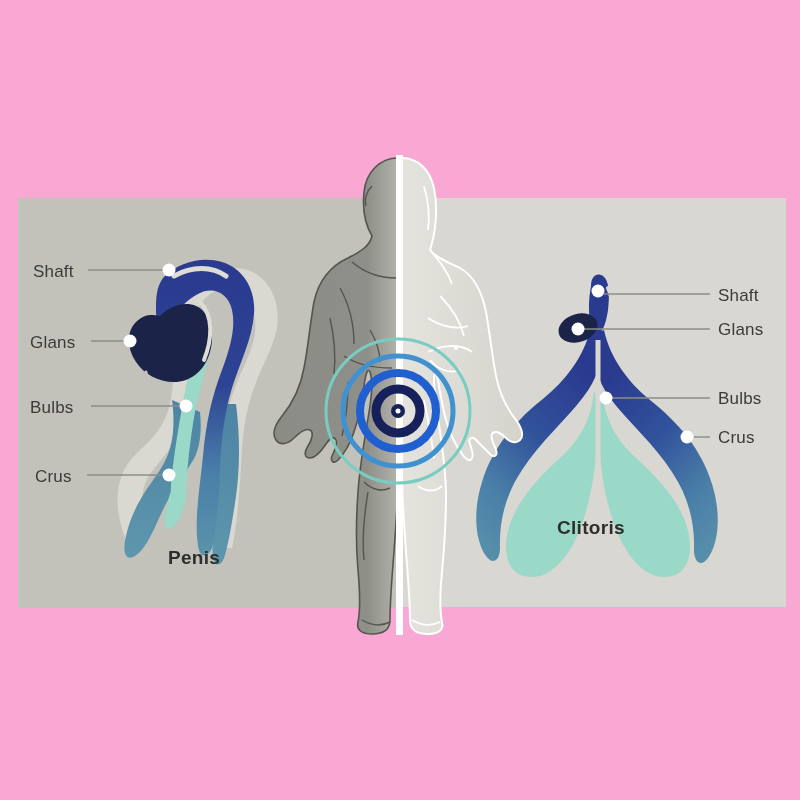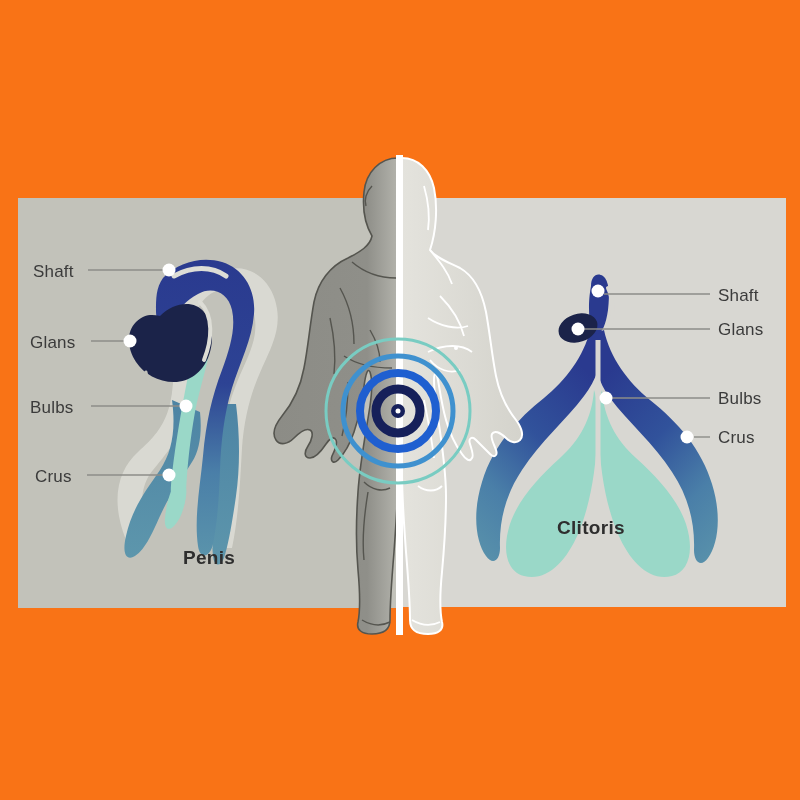--- a/index.html
+++ b/index.html
@@ -4,21 +4,21 @@
 <style>
   html, body {
     margin: 0;
     padding: 0;
     background: #ffffff;
   }
   #stage {
     position: relative;
     width: 800px;
     height: 800px;
-    background: #f97316;
+    background: #f9a8d4;
     overflow: hidden;
     font-family: "Liberation Sans", sans-serif;
   }
   #figure-svg {
     position: absolute;
     left: 0;
     top: 0;
     width: 800px;
     height: 800px;
     display: block;
@@ -287,16 +287,16 @@
   <div class="lbl lbl-left" style="left:33px; top:262px;">Shaft</div>
   <div class="lbl lbl-left" style="left:30px; top:333px;">Glans</div>
   <div class="lbl lbl-left" style="left:30px; top:398px;">Bulbs</div>
   <div class="lbl lbl-left" style="left:35px; top:467px;">Crus</div>
 
   <div class="lbl lbl-right" style="left:718px; top:286px;">Shaft</div>
   <div class="lbl lbl-right" style="left:718px; top:320px;">Glans</div>
   <div class="lbl lbl-right" style="left:718px; top:389px;">Bulbs</div>
   <div class="lbl lbl-right" style="left:718px; top:428px;">Crus</div>
 
-  <div class="caption" style="left:183px; top:547px;text-align:center;">Penis</div>
+  <div class="caption" style="left:168px; top:547px;text-align:center;">Penis</div>
   <div class="caption" style="left:557px; top:517px;">Clitoris</div>
 
 </div>
 
 </body></html>

